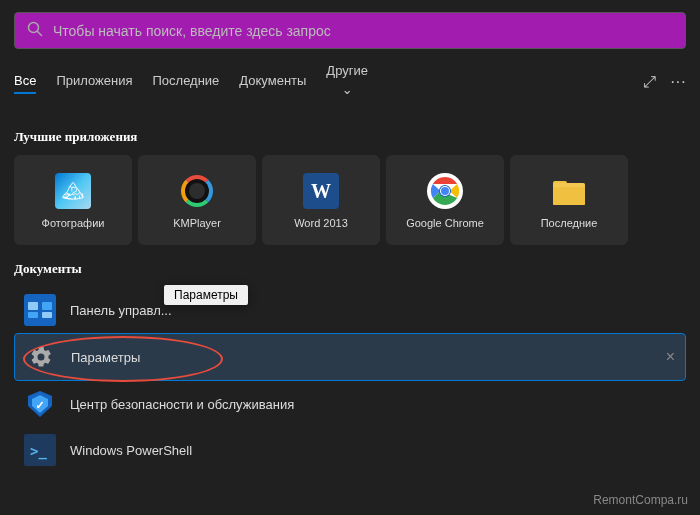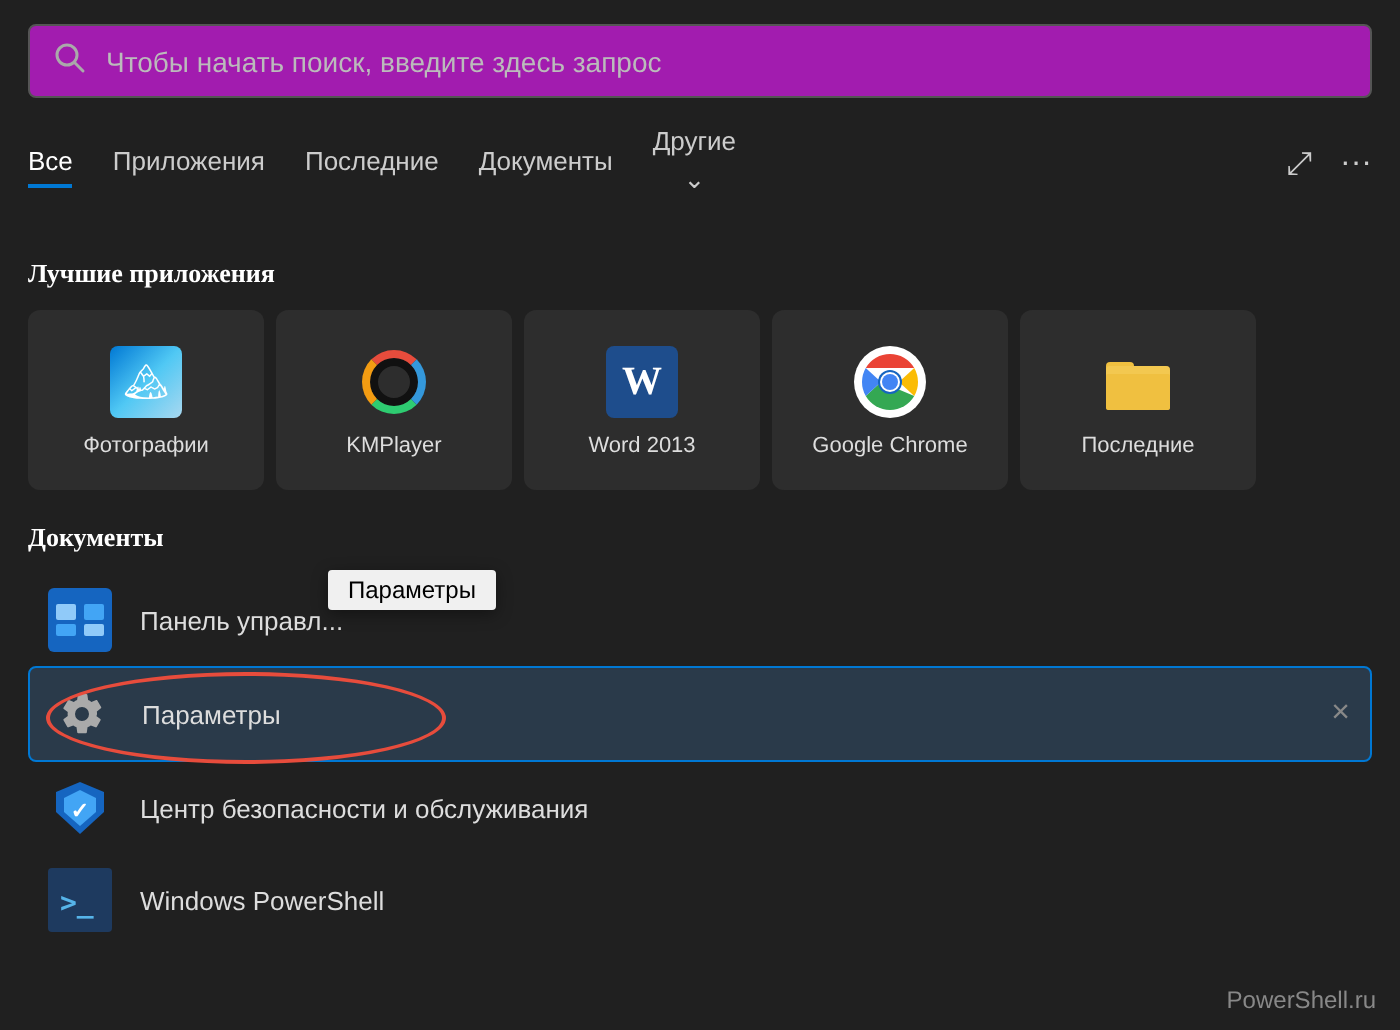--- a/index.html
+++ b/index.html
@@ -396,15 +396,15 @@
         <svg width="32" height="32" viewBox="0 0 32 32">
           <rect width="32" height="32" rx="2" fill="#1e3a5f"></rect>
           <text x="6" y="22" fill="#56b4e9" font-size="14" font-family="monospace" font-weight="bold">&gt;_</text>
         </svg>
       </div>
       <span class="recent-label">Windows PowerShell</span>
     </div>
 
   </div>
 
-  <div class="watermark">PowerShell.ru</div>
+  <div class="watermark">RemontCompa.ru</div>
 
 </div>
 
 </body></html>

